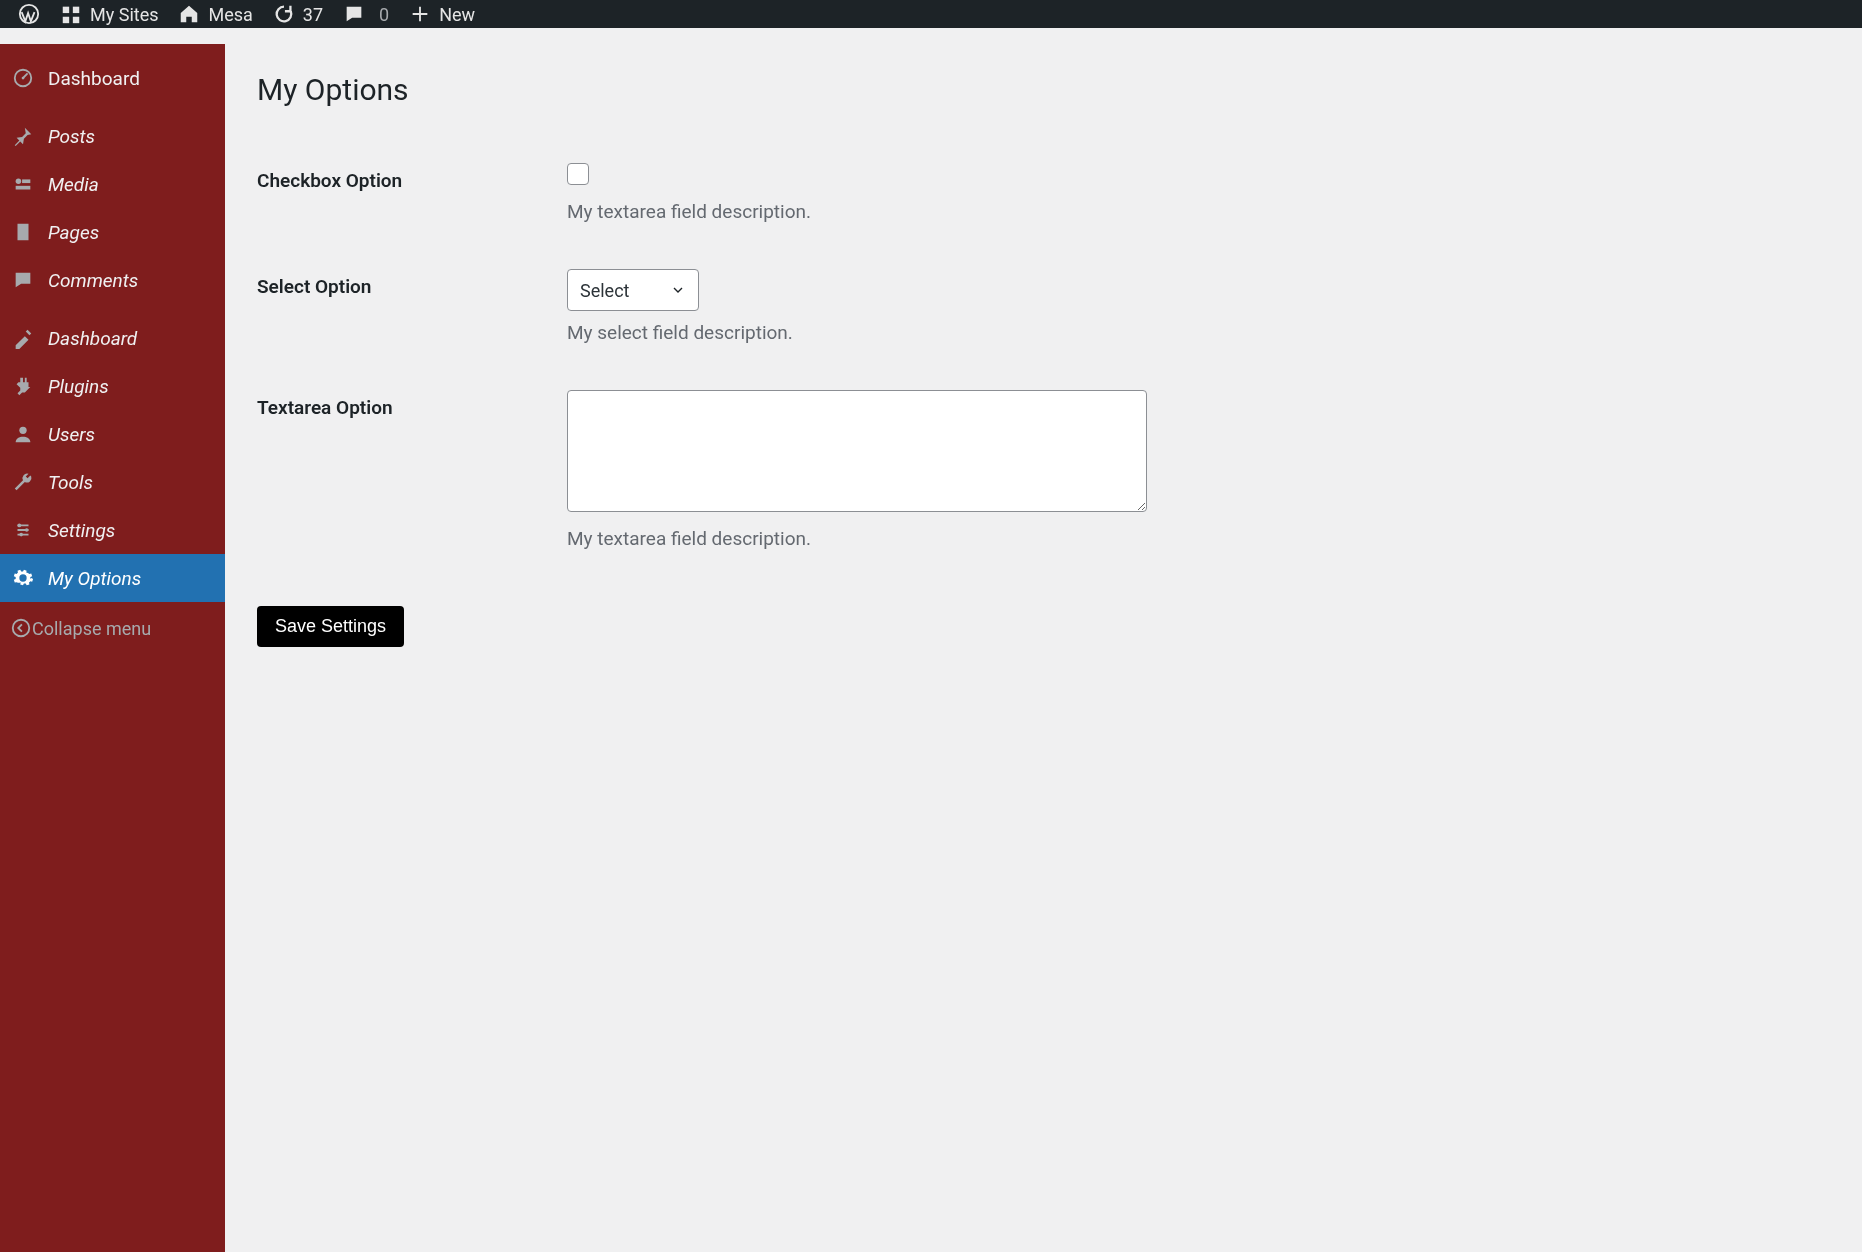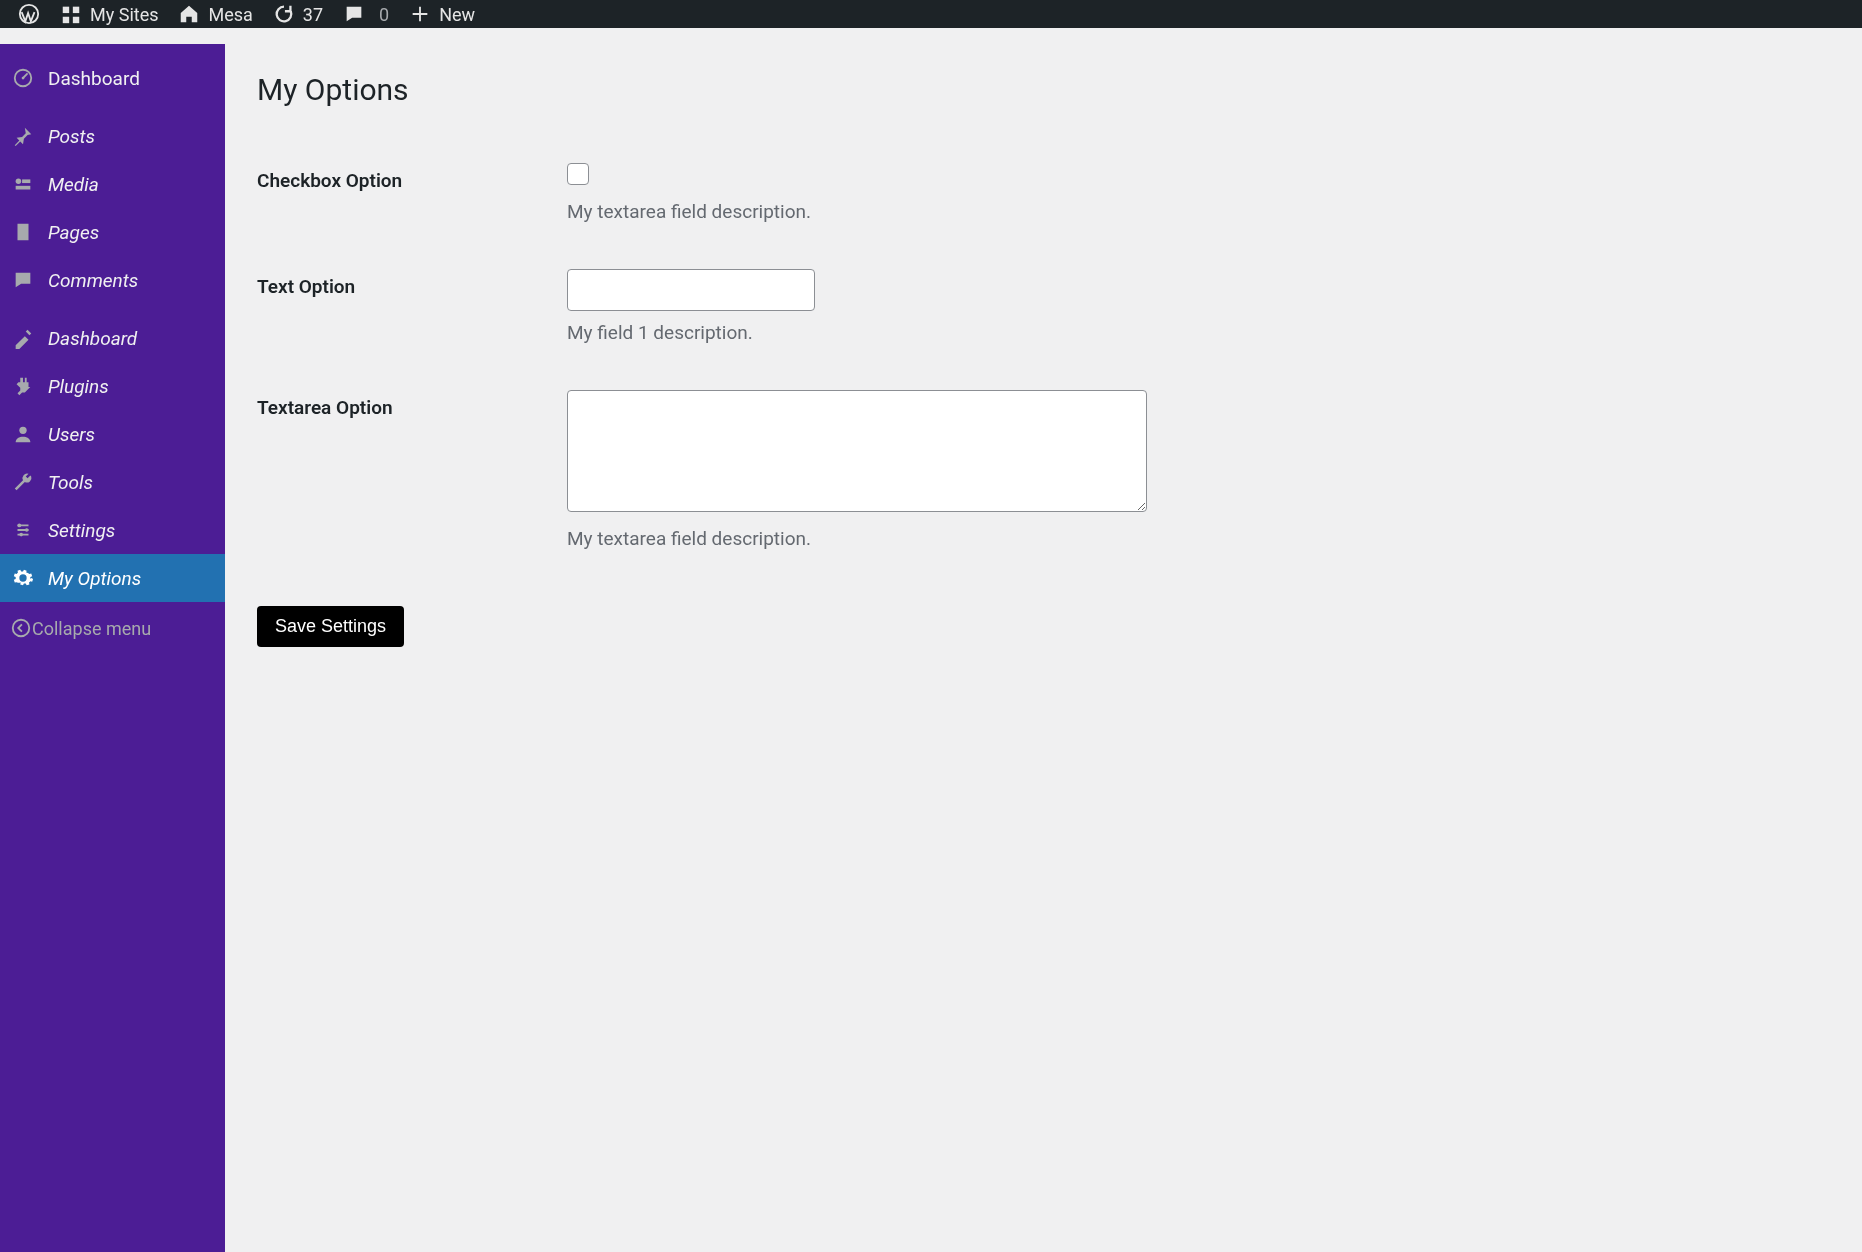--- a/index.html
+++ b/index.html
@@ -43,21 +43,21 @@
     margin-right: 8px;
   }
   .tb-item .tb-icon:last-child { margin-right: 0; }
   .tb-count { color: #a7aaad; margin-left: 6px; }
 
   
   .sidebar {
     position: absolute;
     top: 44px; left: 0; bottom: 0;
     width: 225px;
-    background: #4c1d95;
+    background: #7f1d1d;
     color: #f0f0f1;
     padding-top: 10px;
   }
   .side-group { margin-top: 10px; font-style: italic; }
   .side-item {
     display: flex;
     align-items: center;
     height: 48px;
     padding: 0 10px;
     font-size: 19px;
@@ -437,24 +437,29 @@
   <table class="form-table">
     <tbody>
         <tr>
       <th>Checkbox Option</th>
       <td>
         <input type="checkbox" style="">
         <p class="desc">My textarea field description.</p>
       </td>
     </tr>
     <tr>
-      <th>Text Option</th>
+      <th>Select Option</th>
       <td>
-        <input type="text" class="text-field" value="" style="">
-        <p class="desc">My field 1 description.</p>
+        <div class="select-wrap">
+          <span class="sel-label">Select</span>
+          <svg class="chev">
+                <use href="#i-chev"></use>
+              </svg>
+        </div>
+        <p class="desc">My select field description.</p>
       </td>
     </tr>
     <tr>
       <th>Textarea Option</th>
       <td>
         <textarea class="area-field" style=""></textarea>
         <p class="desc">My textarea field description.</p>
       </td>
     </tr>
   </tbody>

